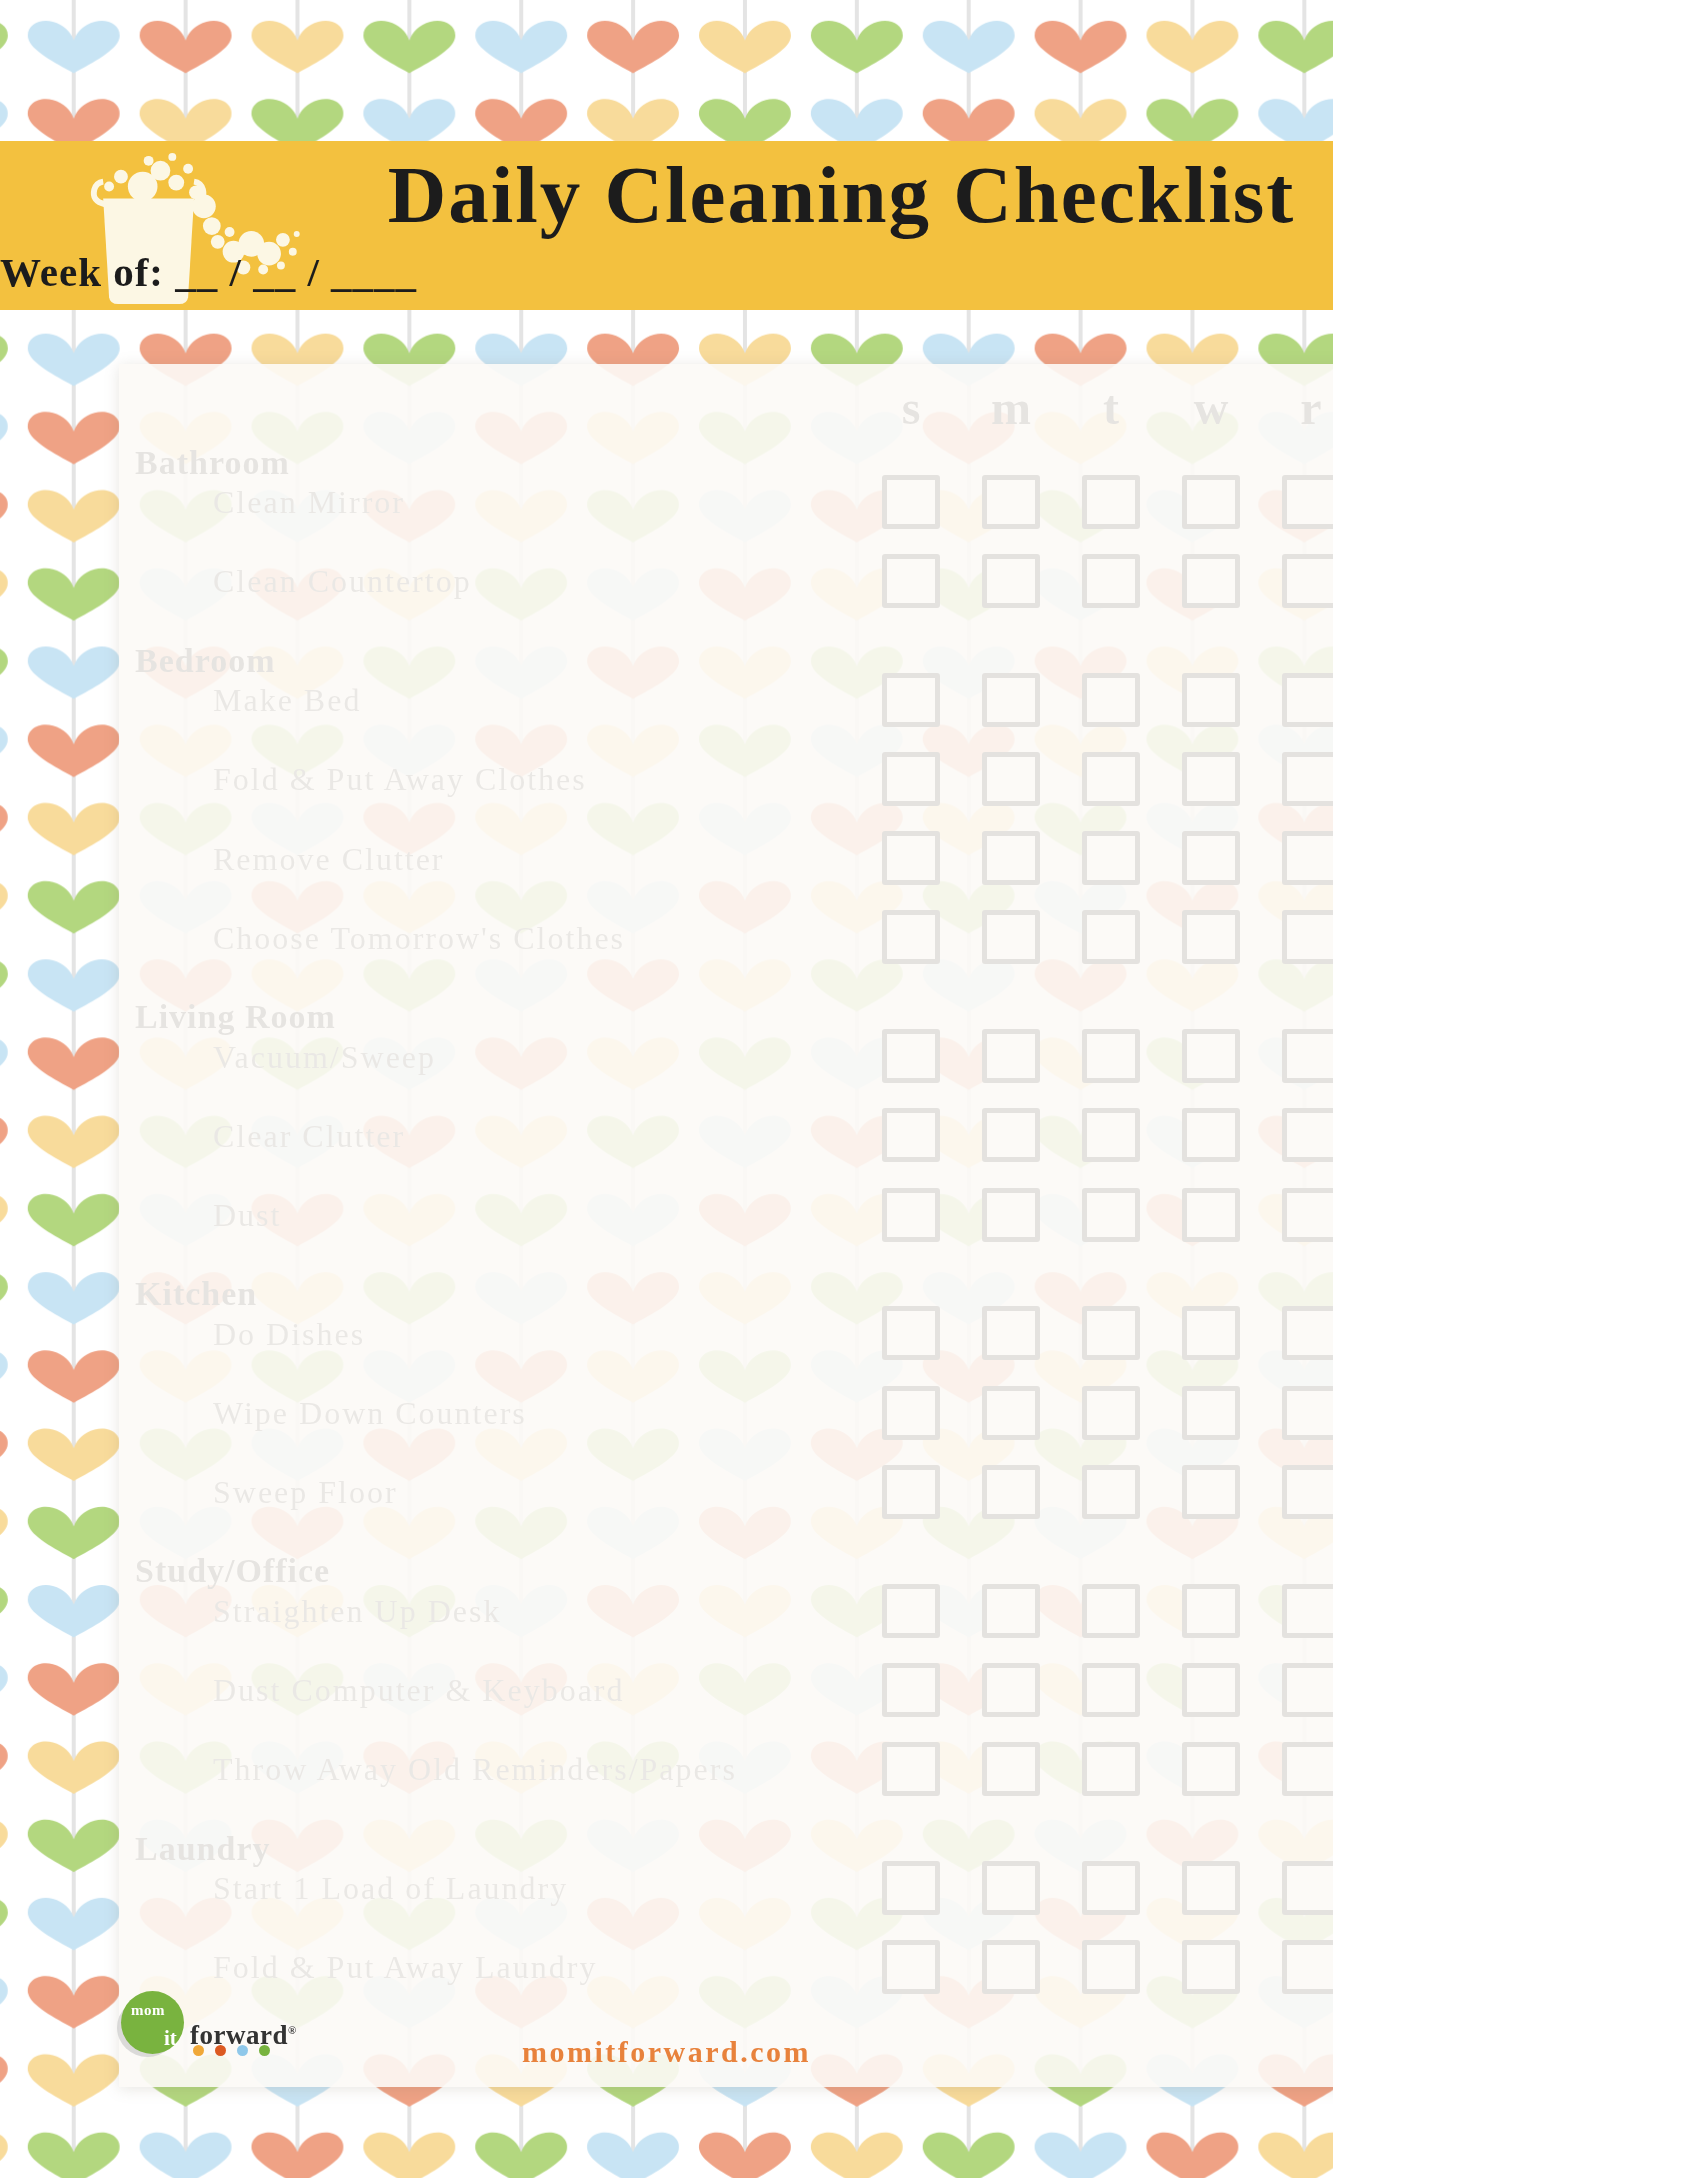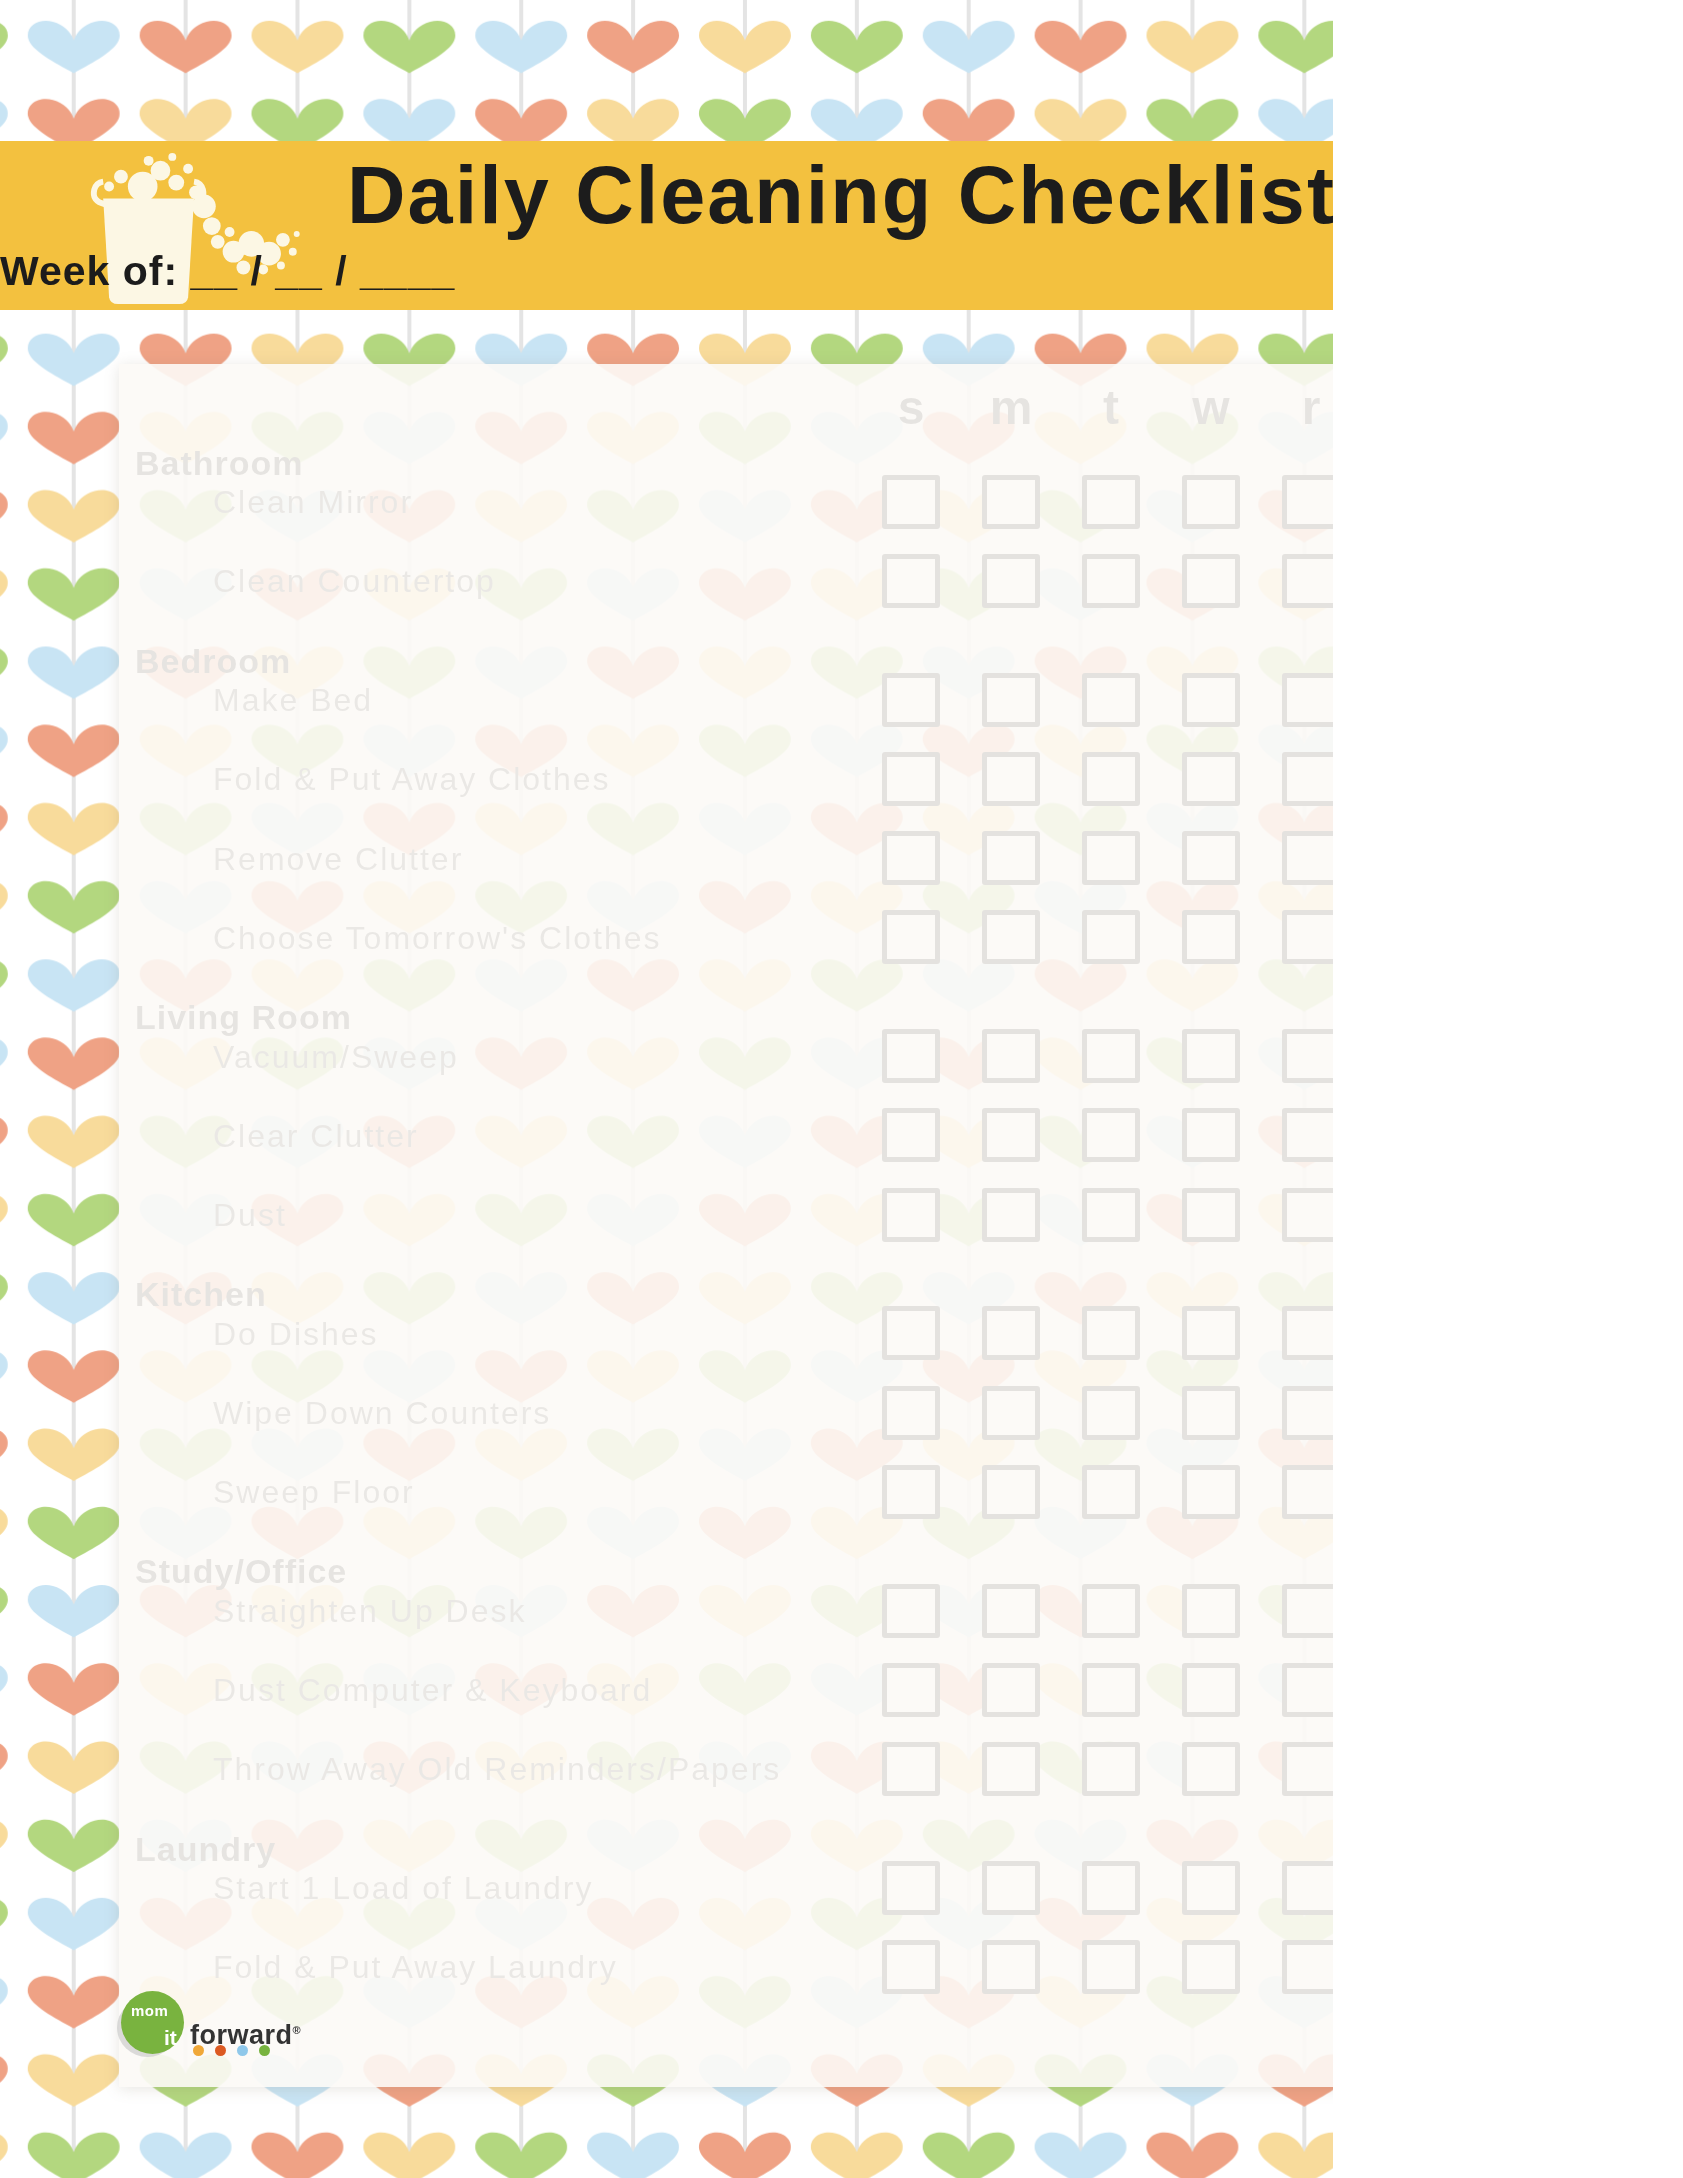--- a/index.html
+++ b/index.html
@@ -1,18 +1,18 @@
 <!DOCTYPE html>
 <html style="--band-yellow: #F3C13F; --title-ink: #1C1C1C; --header-ink: #1E1E1E; --task-ink: #4E4E4E; --checkbox-ink: #111111; --site-orange: #E8823C; --logo-green: #79B33F; --logo-ink: #333333; --bucket-cream: #FCF7E4; --stem-gray: #E4E4E4; --heart-blue: #C8E4F4; --heart-salmon: #EFA285; --heart-yellow: #F8DB9B; --heart-green: #B3D77F;"><head>
 <meta charset="utf-8">
 <style>
   html,body { margin:0; padding:0; background:#fff; }
   .page {
     position:relative; width:1333px; height:2178px; overflow:hidden;
-    background:#fff; font-family:Liberation Sans, sans-serif;
+    background:#fff; font-family:Liberation Serif, serif;
   }
   #bg { position:absolute; left:0; top:0; width:1683px; height:2178px; }
   .panel {
     position:absolute; left:119px; top:364px; width:1445px; height:1723px;
     background:rgba(252,250,246,0.9);
     box-shadow:0 2px 14px rgba(120,110,90,0.18);
   }
   .band {
     position:absolute; left:0; top:141px; width:1683px; height:169px;
     background:var(--band-yellow);
@@ -301,15 +301,16 @@
     <span class="logo-it">it</span>
     <span class="logo-forward"><span>forward</span><sup>®</sup></span>
     <div class="logo-dots" id="logoDots">
         <div class="dot" style="background: rgb(240, 168, 56);"></div>
         <div class="dot" style="background: rgb(220, 90, 34);"></div>
         <div class="dot" style="background: rgb(143, 200, 234);"></div>
         <div class="dot" style="background: rgb(119, 179, 63);"></div>
       </div>
   </div>
 
+  <div class="site" style="z-index: 2;">momitforward.com</div>
 
 </div>
 
 
 </body></html>

